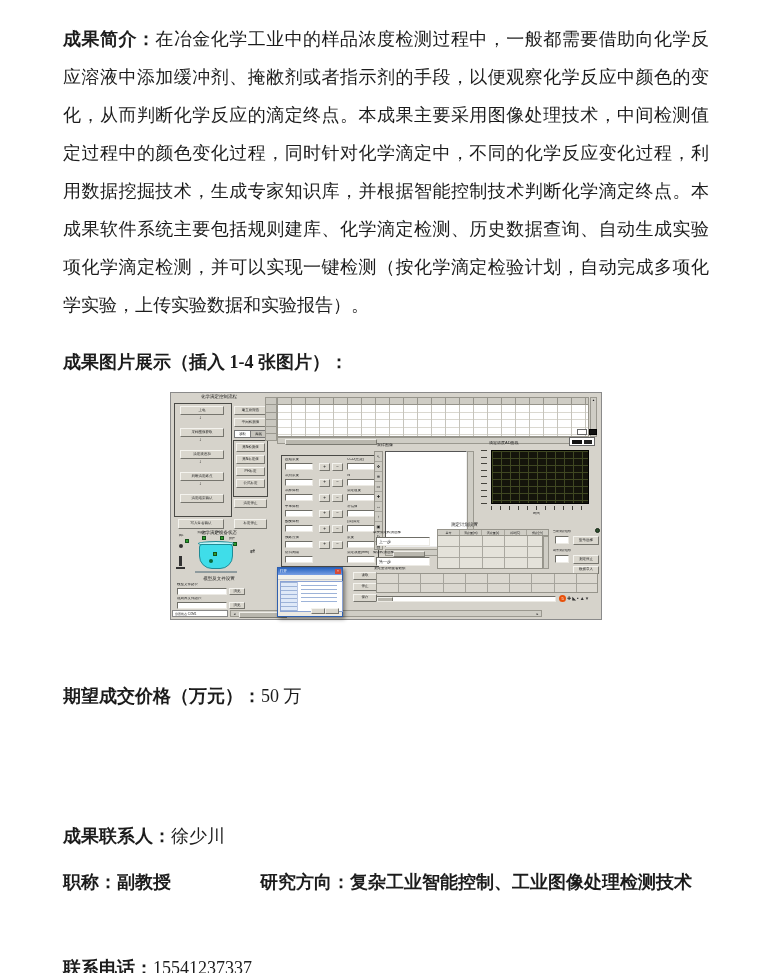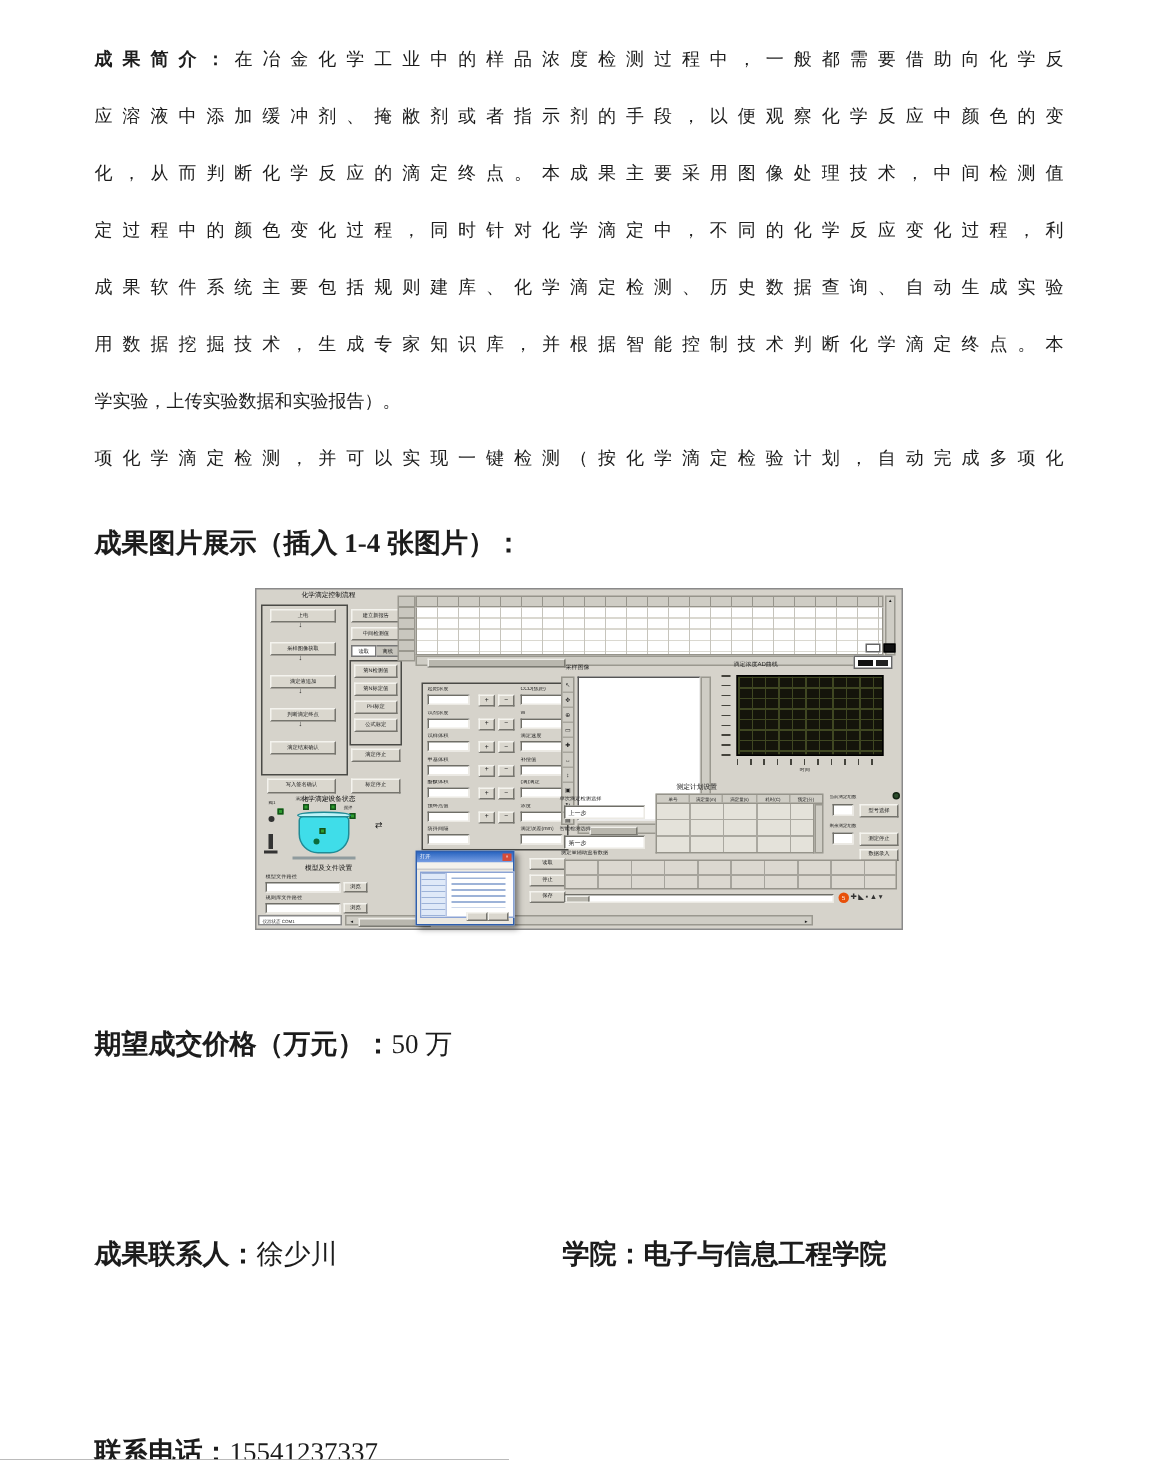--- a/index.html
+++ b/index.html
@@ -1,19 +1,19 @@
 <!DOCTYPE html>
 <html><head>
 <meta charset="utf-8">
 <style>
   html,body{margin:0;padding:0;background:#888;}
   .page{position:relative;width:768px;height:973px;background:#ffffff;margin:0 auto;overflow:hidden;
         font-family:"Liberation Serif","DejaVu Serif",serif;color:#1c1c1c;}
   
-  .doc-line{font-size:12px;line-height:38px;height:38px;white-space:nowrap;}
+  .doc-line{font-size:18px;line-height:38px;height:38px;white-space:nowrap;}
   .jline{text-align:justify;text-align-last:justify;}
   .b{font-weight:bold;}
   .row{position:absolute;left:63px;width:646px;font-size:18px;line-height:24px;white-space:nowrap;}
   .row .seg2{position:absolute;top:0;}
   a.email{color:#0000e6;text-decoration:underline;font-weight:bold;cursor:pointer;}
   
   .shot{position:absolute;left:170px;top:392px;width:430px;height:226px;background:#d6d3cb;
         border:1px solid #8a8a8a;font-family:"Liberation Sans","DejaVu Sans",sans-serif;overflow:visible;}
   .s{position:absolute;box-sizing:border-box;}
   .sbtn{background:#dad7ce;border:1px solid;border-color:#f4f3ee #76756e #76756e #f4f3ee;
@@ -50,24 +50,24 @@
 </head>
 <body>
 
 <div class="page">
 
   <div class="s" style="position:absolute;left:63px;top:20px;width:646px;">
     <div class="doc-line jline"><span class="b">成果简介：</span><span>在冶金化学工业中的样品浓度检测过程中，一般都需要借助向化学反</span></div>
     <div class="doc-line jline">应溶液中添加缓冲剂、掩敝剂或者指示剂的手段，以便观察化学反应中颜色的变</div>
     <div class="doc-line jline">化，从而判断化学反应的滴定终点。本成果主要采用图像处理技术，中间检测值</div>
     <div class="doc-line jline">定过程中的颜色变化过程，同时针对化学滴定中，不同的化学反应变化过程，利</div>
+    <div class="doc-line jline">用数据挖掘技术，生成专家知识库，并根据智能控制技术判断化学滴定终点。本</div>
     <div class="doc-line jline">成果软件系统主要包括规则建库、化学滴定检测、历史数据查询、自动生成实验</div>
-    <div class="doc-line jline">用数据挖掘技术，生成专家知识库，并根据智能控制技术判断化学滴定终点。本</div>
+    <div class="doc-line jline">项化学滴定检测，并可以实现一键检测（按化学滴定检验计划，自动完成多项化</div>
     <div class="doc-line">学实验，上传实验数据和实验报告）。</div>
-    <div class="doc-line jline">项化学滴定检测，并可以实现一键检测（按化学滴定检验计划，自动完成多项化</div>
   </div>
 
   <div class="row b" style="top:350px;">成果图片展示（插入 1-4 张图片）：</div>
 
   <div class="shot">
 
     <div class="s stitle" style="left:6px;top:2px;width:84px;">化学滴定控制流程</div>
     <div class="s sbox" style="left:3px;top:10px;width:58px;height:114px;"></div>
     <div class="s sbtn" style="left:9px;top:13px;width:44px;height:9px;">上电</div>
     <div class="s arrow" style="left:28px;top:22px;">↓</div>
@@ -276,21 +276,24 @@
     </div>
   </div>
 
   <div class="row" style="top:684px;">
     <span class="b">期望成交价格（万元）：</span><span>50 万</span>
   </div>
 
 
   <div class="row" style="top:824px;">
     <span class="b">成果联系人：</span><span>徐少川</span>
-    <span class="seg2" style="left:312px;"><span class="b">学院：</span><span class="b">电子与信息工程学院</span></span>
-  </div>
-
+  </div>
+
+  <div class="row" style="top:870px;">
+    <span class="b">职称：</span><span class="b">副教授</span>
+    <span class="seg2" style="left:197px;"><span class="b">研究方向：</span><span class="b">复杂工业智能控制、工业图像处理检测技术</span></span>
+  </div>
 
   <div class="row" style="top:916px;margin-top:40px;">
     <span class="b">联系电话：</span><span>15541237337</span>
   </div>
 
 </div>
 
 </body></html>

